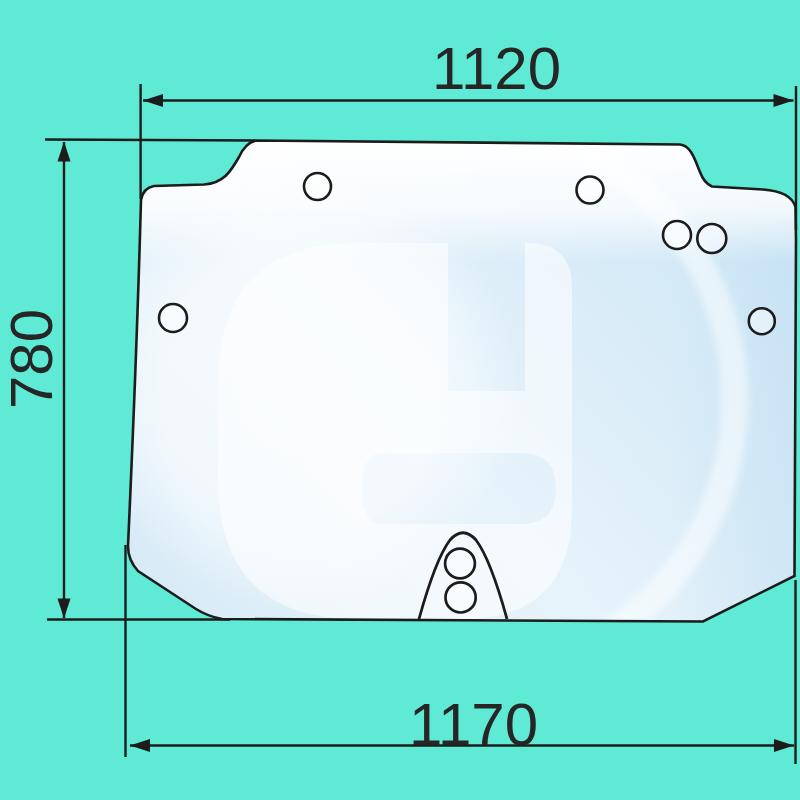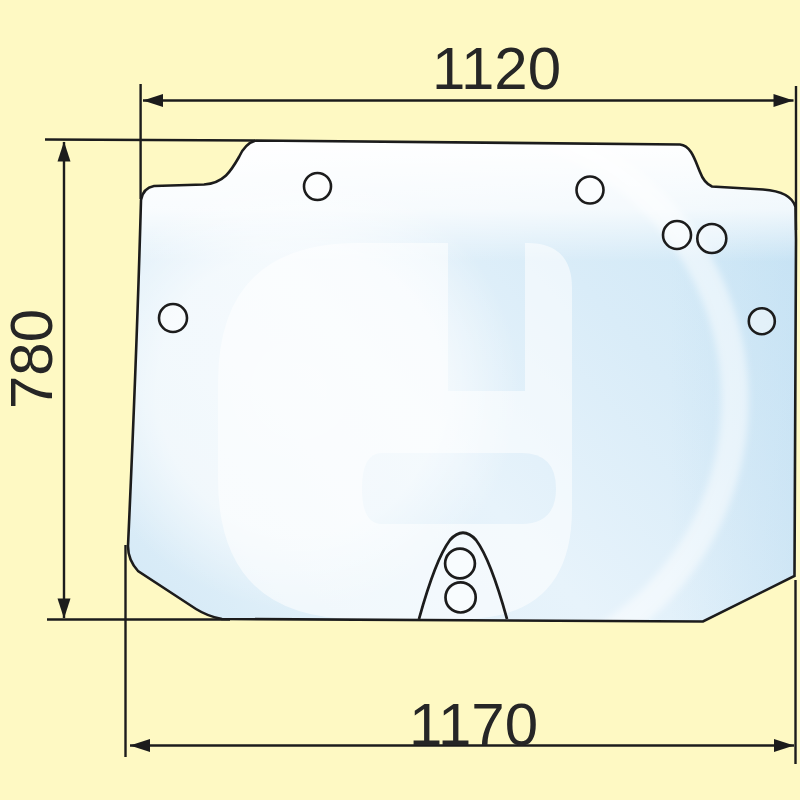--- a/index.html
+++ b/index.html
@@ -1,16 +1,16 @@
 <!DOCTYPE html>
 <html><head>
 <meta charset="utf-8">
 <style>
   html,body{margin:0;padding:0;background:#ffffff;}
-  #page{width:800px;height:800px;position:relative;background:#fef9c3;overflow:hidden;
+  #page{width:800px;height:800px;position:relative;background:#5eead4;overflow:hidden;
         font-family:"Liberation Sans", sans-serif;}
   svg{display:block;}
 </style>
 </head>
 <body>
 
 <div id="page">
 <svg width="800" height="800" viewBox="0 0 800 800" font-family="&quot;Liberation Sans&quot;, sans-serif">
   <defs>
     <linearGradient id="glassGrad" gradientUnits="userSpaceOnUse" x1="730" y1="120" x2="140" y2="640">

